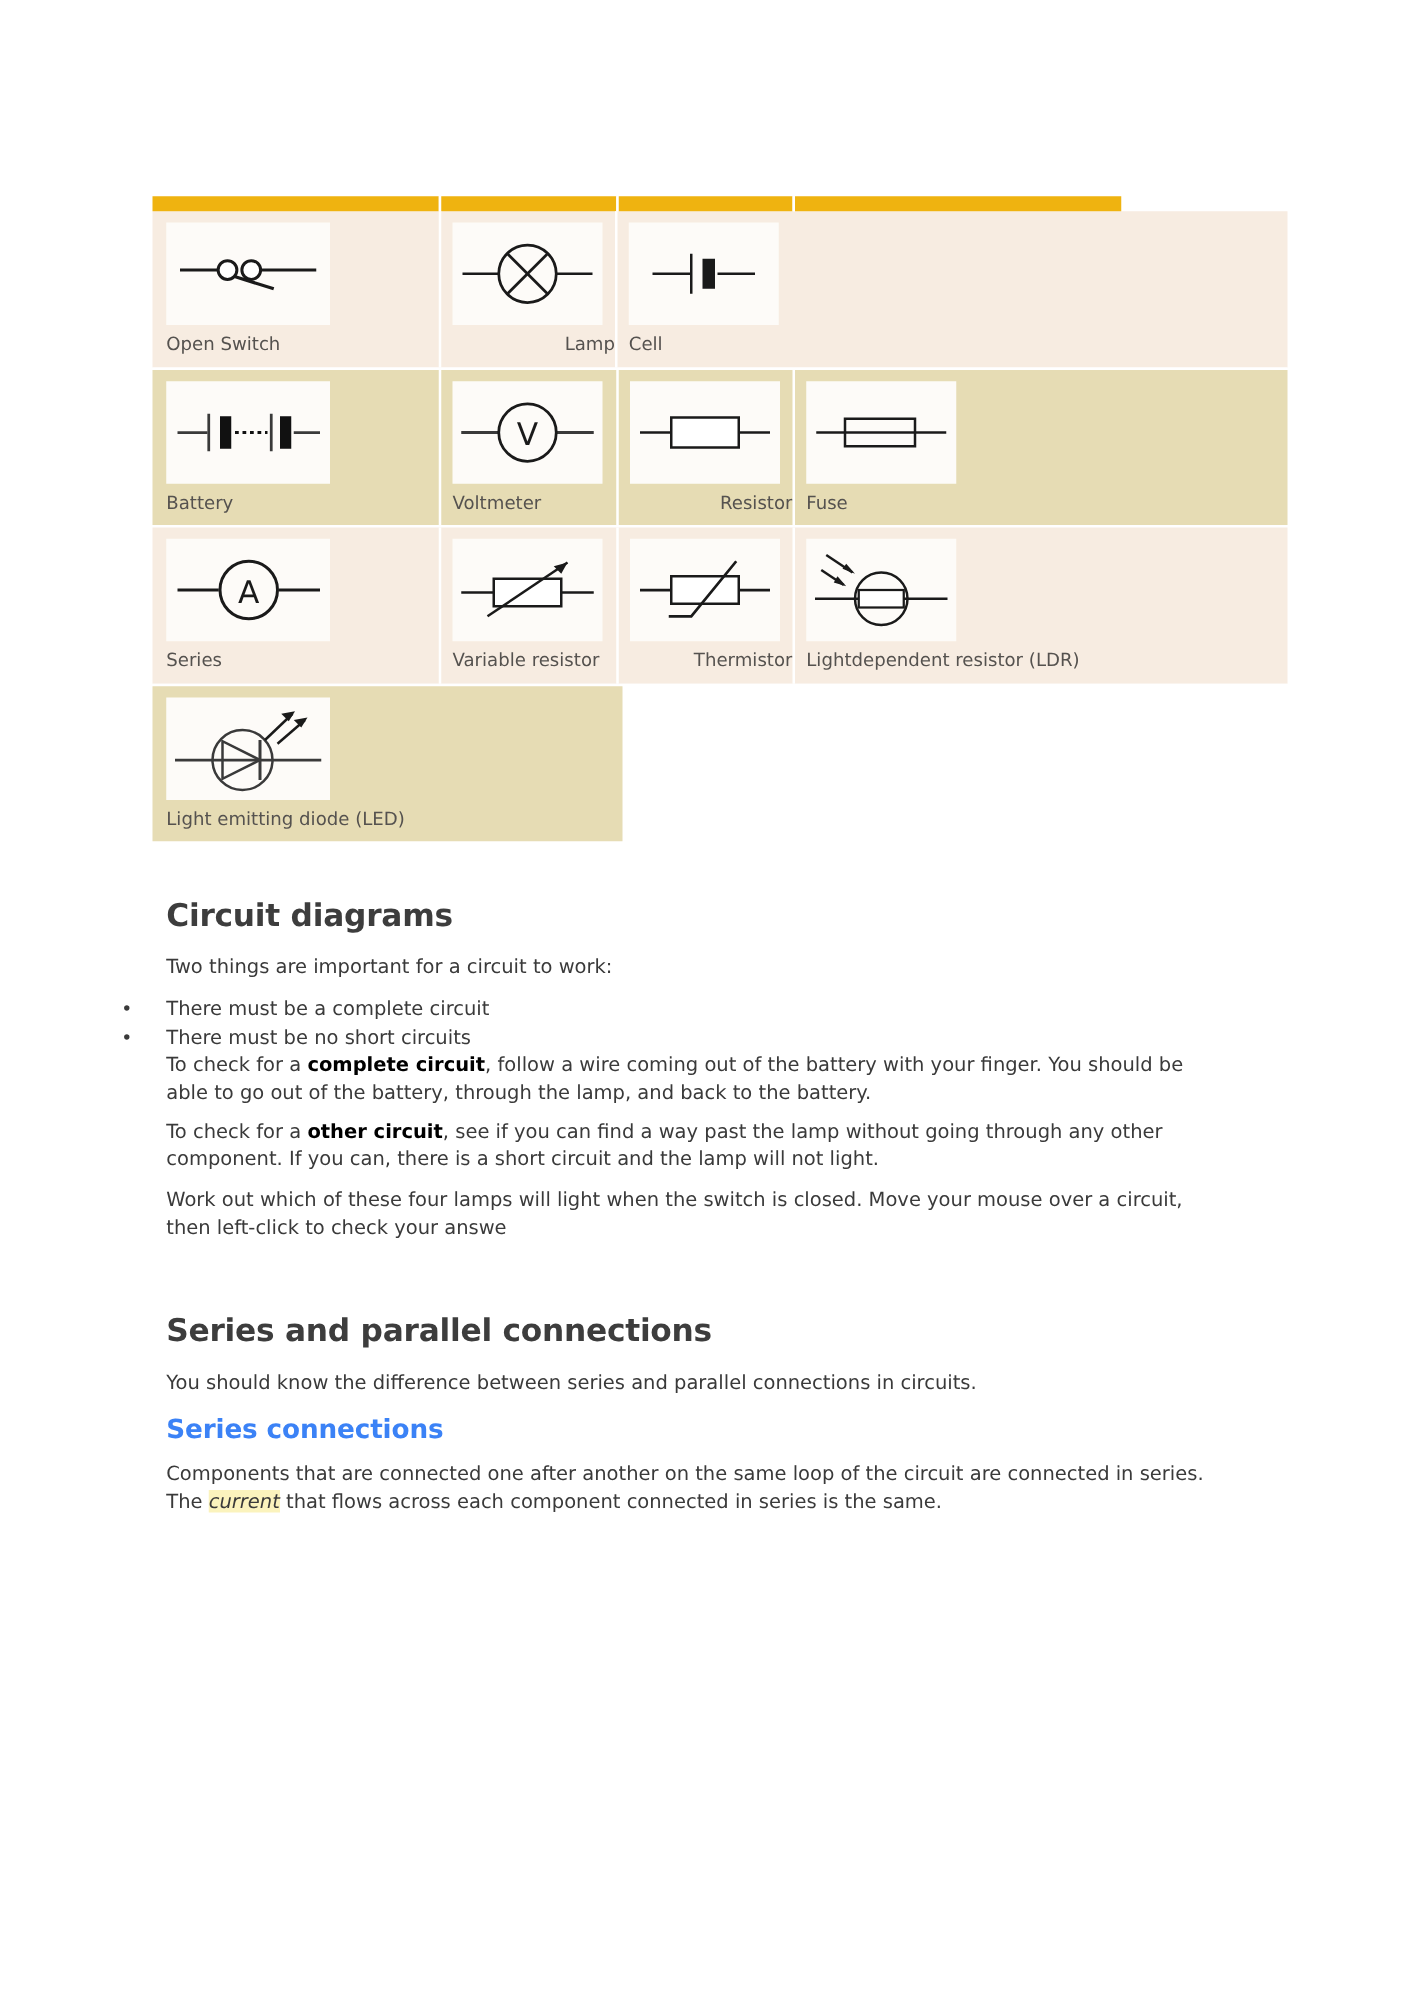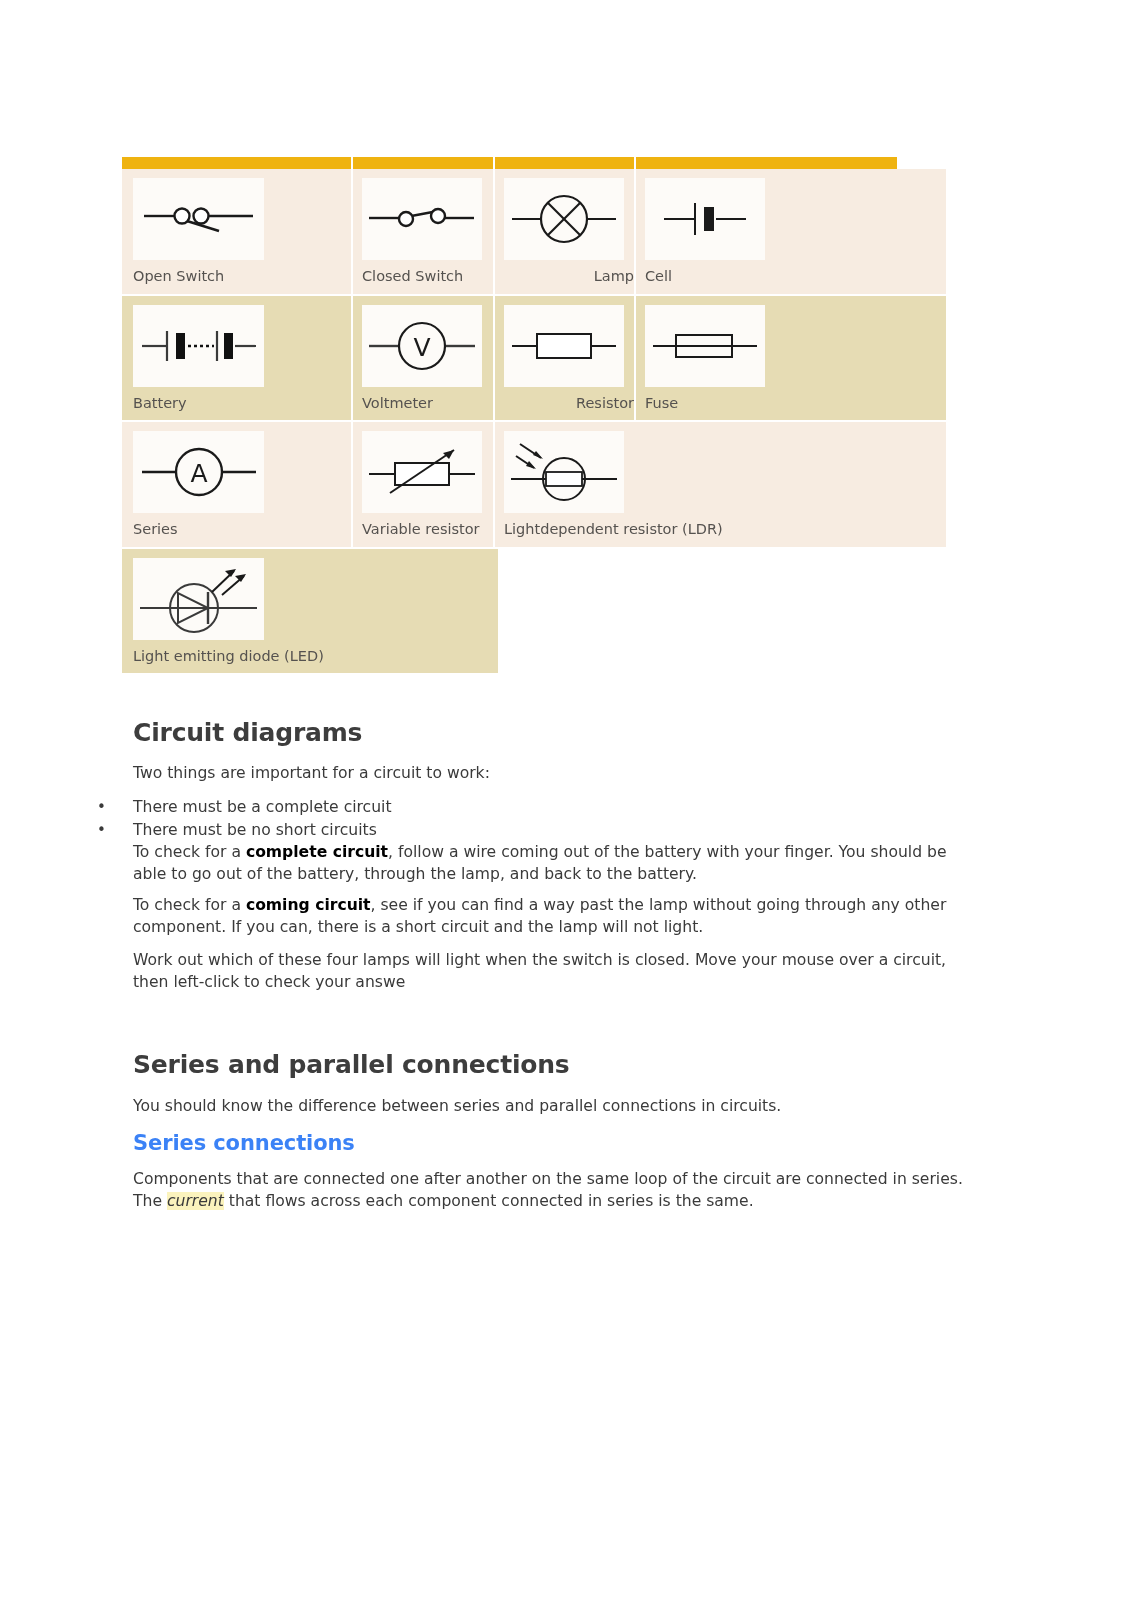--- a/index.html
+++ b/index.html
@@ -14,21 +14,21 @@
     color: #3a3a3a;
     position: relative;
     overflow: hidden;
   }
 
   
   .symbol-table {
     position: absolute;
     left: 122px;
     top: 157px;
-    width: 824px;
+    width: 908px;
   }
   .sym-row {
     display: flex;
     align-items: stretch;
   }
   .sym-row.light { background: #f7ece1; }
   .sym-row.dark  { background: #e6dcb4; }
 
   .sym-cell {
     box-sizing: border-box;
@@ -164,32 +164,20 @@
       <div class="sym-box w131">
         <svg width="118" height="56" viewBox="0 0 118 56">
           <line x1="4" y1="25" x2="34" y2="25" stroke="#1a1a1a" stroke-width="2.4"></line>
           <line x1="68" y1="25" x2="113" y2="25" stroke="#1a1a1a" stroke-width="2.4"></line>
           <circle cx="42" cy="25" r="7.5" fill="#fff" stroke="#1a1a1a" stroke-width="2.4"></circle>
           <circle cx="61" cy="25" r="7.5" fill="#fff" stroke="#1a1a1a" stroke-width="2.4"></circle>
           <line x1="47" y1="30" x2="79" y2="40" stroke="#1a1a1a" stroke-width="2.6"></line>
         </svg>
       </div>
       <div class="sym-label">Open Switch</div>
-    </div>
-    <div class="sym-cell c2 sep-left">
-      <div class="sym-box w120">
-        <svg width="112" height="56" viewBox="0 0 112 56">
-          <line x1="3" y1="27" x2="34" y2="27" stroke="#1a1a1a" stroke-width="2.4"></line>
-          <line x1="78" y1="27" x2="108" y2="27" stroke="#1a1a1a" stroke-width="2.4"></line>
-          <line x1="40" y1="26" x2="72" y2="20" stroke="#1a1a1a" stroke-width="2.4"></line>
-          <circle cx="40" cy="28" r="7" fill="#fff" stroke="#1a1a1a" stroke-width="2.4"></circle>
-          <circle cx="72" cy="25" r="7" fill="#fff" stroke="#1a1a1a" stroke-width="2.4"></circle>
-        </svg>
-      </div>
-      <div class="sym-label">Closed Switch</div>
     </div>
     <div class="sym-cell c3 sep-left">
       <div class="sym-box w120">
         <svg width="110" height="62" viewBox="0 0 110 62">
           <line x1="3" y1="31" x2="32" y2="31" stroke="#1a1a1a" stroke-width="2"></line>
           <line x1="78" y1="31" x2="107" y2="31" stroke="#1a1a1a" stroke-width="2"></line>
           <circle cx="55" cy="31" r="23" fill="none" stroke="#1a1a1a" stroke-width="2.2"></circle>
           <line x1="39" y1="15" x2="71" y2="47" stroke="#1a1a1a" stroke-width="2.2"></line>
           <line x1="71" y1="15" x2="39" y2="47" stroke="#1a1a1a" stroke-width="2.2"></line>
         </svg>
@@ -274,20 +262,31 @@
       <div class="sym-box w120">
         <svg width="112" height="62" viewBox="0 0 112 62">
           <line x1="3" y1="33" x2="29" y2="33" stroke="#1a1a1a" stroke-width="2"></line>
           <line x1="83" y1="33" x2="109" y2="33" stroke="#1a1a1a" stroke-width="2"></line>
           <rect x="29" y="22" width="54" height="22" fill="#fff" stroke="#1a1a1a" stroke-width="2"></rect>
           <line x1="24" y1="52" x2="88" y2="9" stroke="#1a1a1a" stroke-width="2"></line>
           <polygon points="88,9 77,12 83,18" fill="#1a1a1a"></polygon>
         </svg>
       </div>
       <div class="sym-label">Variable resistor</div>
+    </div>
+    <div class="sym-cell c3 sep-left">
+      <div class="sym-box w120">
+        <svg width="110" height="62" viewBox="0 0 110 62">
+          <line x1="3" y1="31" x2="28" y2="31" stroke="#1a1a1a" stroke-width="2.2"></line>
+          <line x1="82" y1="31" x2="107" y2="31" stroke="#1a1a1a" stroke-width="2.2"></line>
+          <rect x="28" y="20" width="54" height="22" fill="#fff" stroke="#1a1a1a" stroke-width="2"></rect>
+          <path d="M26 52 L44 52 L80 8" fill="none" stroke="#1a1a1a" stroke-width="2.2"></path>
+        </svg>
+      </div>
+      <div class="sym-label">Thermistor</div>
     </div>
     <div class="sym-cell c4 sep-left">
       <div class="sym-box w120">
         <svg width="112" height="66" viewBox="0 0 112 66">
           <line x1="3" y1="40" x2="109" y2="40" stroke="#1a1a1a" stroke-width="2"></line>
           <circle cx="56" cy="40" r="21" fill="none" stroke="#1a1a1a" stroke-width="2"></circle>
           <rect x="38" y="33" width="36" height="14" fill="#fff" stroke="#1a1a1a" stroke-width="1.8"></rect>
           <line x1="12" y1="5" x2="33" y2="19" stroke="#1a1a1a" stroke-width="2"></line>
           <polygon points="35,20 25,16 28,12" fill="#1a1a1a"></polygon>
           <line x1="8" y1="17" x2="26" y2="29" stroke="#1a1a1a" stroke-width="2"></line>
@@ -333,21 +332,21 @@
       <span class="dot">•</span>
       <span>There must be no short circuits</span>
     </li>
   </ul>
 
   <p class="para" style="top:842px; width:828px">
     <span>To check for a </span><strong>complete circuit</strong><span>, follow a wire coming out of the battery with your finger. You should be able to go out of the battery, through the lamp, and back to the battery.</span>
   </p>
 
   <p class="para" style="top:895px; width:835px">
-    <span>To check for a </span><strong>coming circuit</strong><span>, see if you can find a way past the lamp without going through any other component. If you can, there is a short circuit and the lamp will not light.</span>
+    <span>To check for a </span><strong>other circuit</strong><span>, see if you can find a way past the lamp without going through any other component. If you can, there is a short circuit and the lamp will not light.</span>
   </p>
 
   <p class="para" style="top:950px; width:818px">Work out which of these four lamps will light when the switch is closed. Move your mouse over a circuit, then left-click to check your answe</p>
 
   <h2 class="heading" style="top:1050px">Series and parallel connections</h2>
 
   <p class="para" style="top:1096px">You should know the difference between series and parallel connections in circuits.</p>
 
   <h3 class="subheading" style="top:1131px">Series connections</h3>
 

